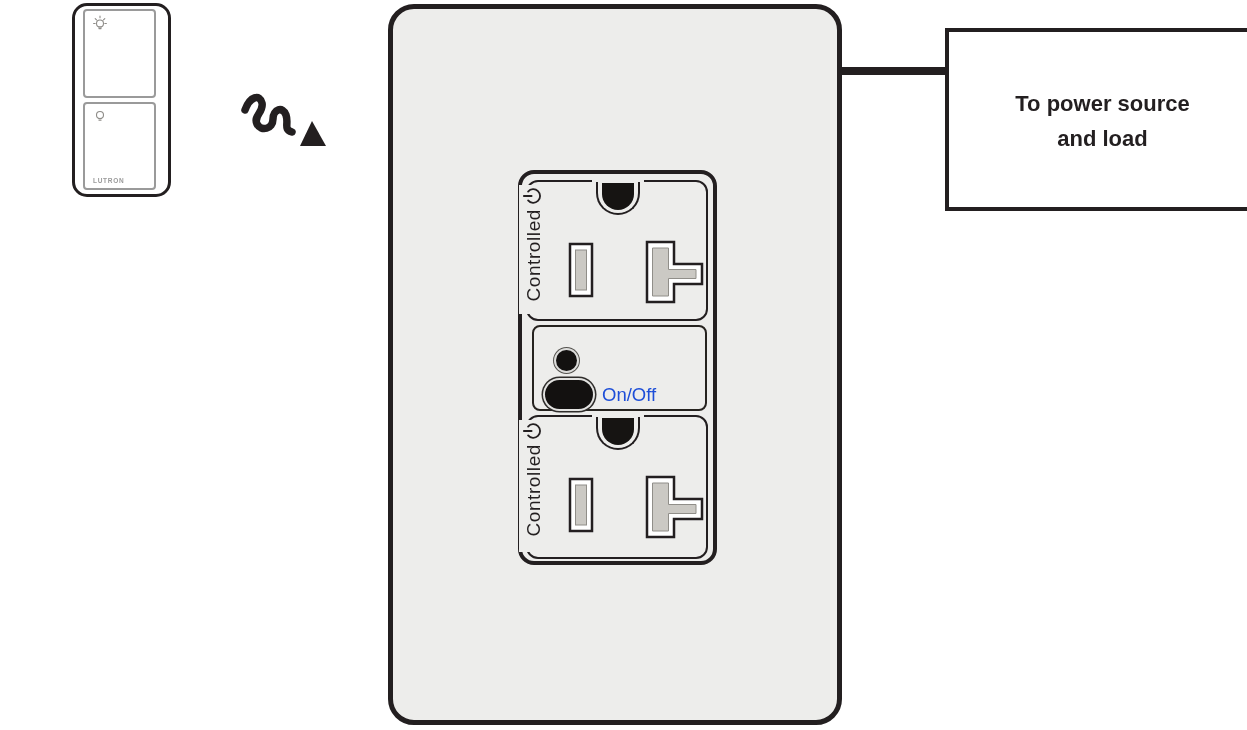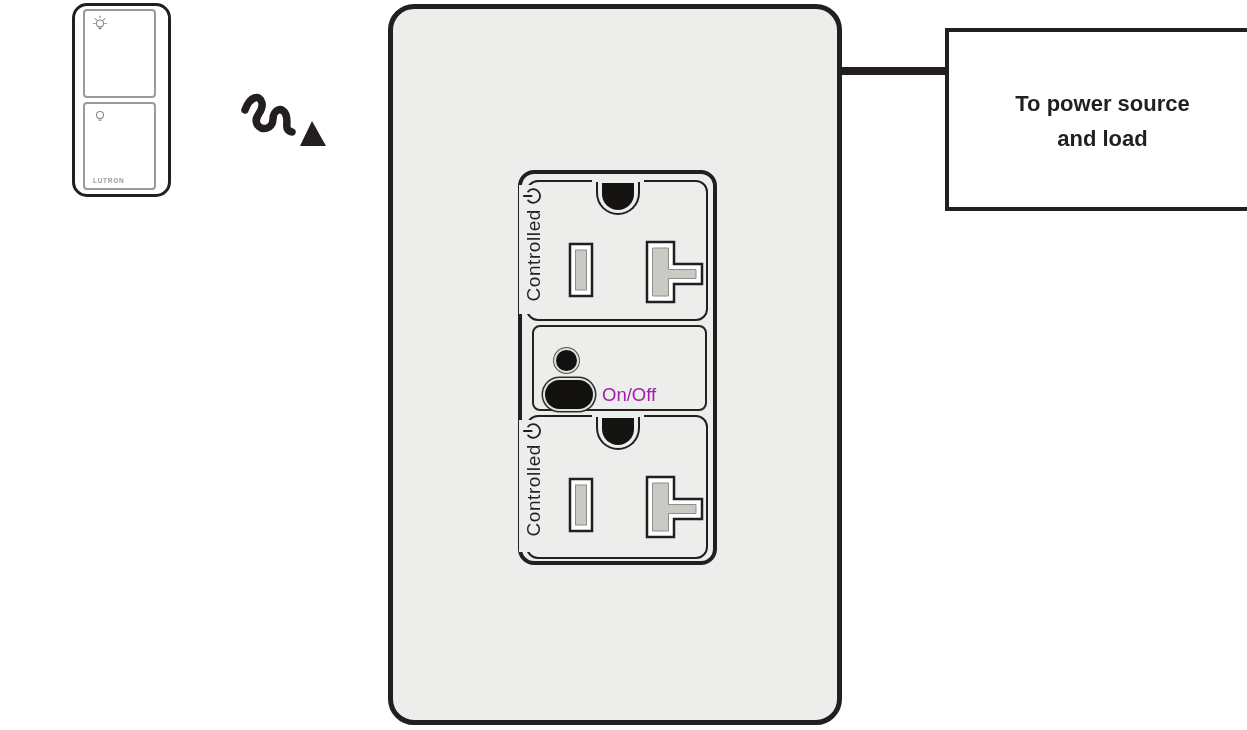--- a/index.html
+++ b/index.html
@@ -74,21 +74,21 @@
   }
   .led{
     position:absolute;left:22px;top:23px;width:21px;height:21px;border-radius:50%;
     background:#131110;box-shadow:0 0 0 2px #dddddb, 0 0 0 3px #55534f;
   }
   .pillrow{position:absolute;left:11px;top:53px;display:flex;align-items:center;gap:9px;}
   .pill{
     width:48px;height:29px;border-radius:15px;background:#131110;
     box-shadow:0 0 0 2px #e3e3e1, 0 0 0 3.5px #2f2d2b;
   }
-  .onoff{font-size:18.5px;color:#a21caf;}
+  .onoff{font-size:18.5px;color:#1d4ed8;}
   
   .wire{position:absolute;left:838px;top:67px;width:110px;height:8px;background:#231f20;}
   .power-box{
     position:absolute;left:945px;top:28px;width:315px;height:183px;background:#ffffff;
     border:4px solid #231f20;box-sizing:border-box;
     display:flex;flex-direction:column;justify-content:center;align-items:center;gap:9px;
     padding-top:4px;
   }
   .power-box div{font-size:22px;font-weight:bold;color:#231f20;}
 </style>

